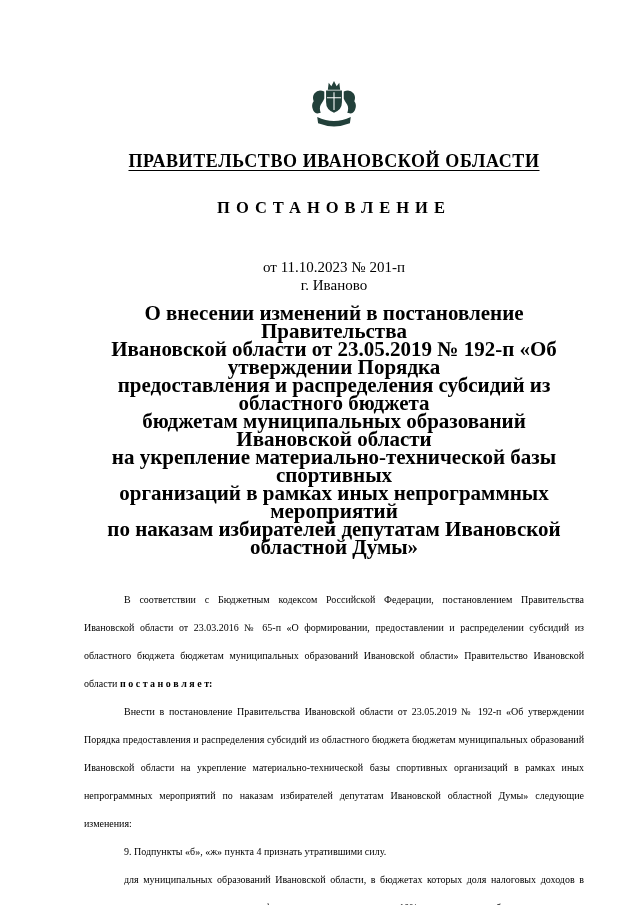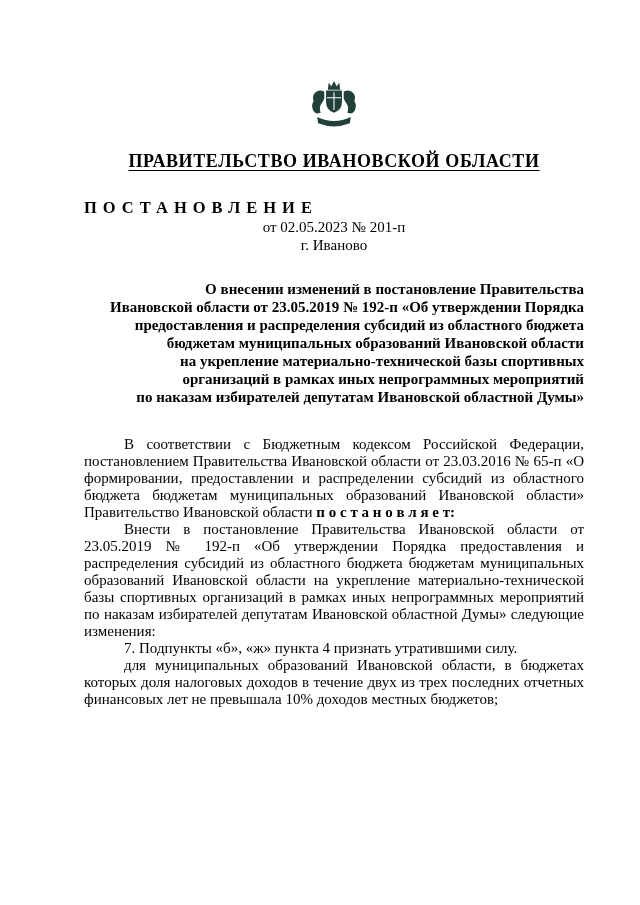--- a/index.html
+++ b/index.html
@@ -25,42 +25,43 @@
     text-align: center;
     font-weight: bold;
     font-size: 18px;
     letter-spacing: 0.6px;
     text-decoration: underline;
     text-underline-offset: 3px;
     margin-bottom: 26px;
     white-space: nowrap;
   }
   .doc-type {
-    text-align: left;
+    text-align: center;
     font-weight: bold;
     font-size: 16.5px;
     letter-spacing: 6px;
+    margin-bottom: 40px;
   }
   .date-line, .city-line {
     text-align: center;
     font-size: 15px;
     line-height: 18px;
   }
-  .city-line { margin-bottom: 26px; }
+  .city-line { margin-bottom: 10px; }
   .doc-title {
-    text-align: right;
+    text-align: center;
     font-weight: bold;
-    font-size: 15px;
+    font-size: 21px;
     line-height: 18px;
     white-space: pre-line;
     margin-bottom: 30px;
   }
   .body-text p {
-    font-size: 15px;
-    line-height: 17px;
+    font-size: 10px;
+    line-height: 28px;
     text-align: justify;
     text-indent: 40px;
   }
 </style>
 </head>
 <body>
 
 <div class="page">
 
   <div class="emblem-wrap">
@@ -73,31 +74,31 @@
         <path d="M16 42 q19 9 38 0 l-1 7 q-18 7 -36 0 z"></path>
       </g>
       <path d="M35 14 v20 M27 20 h16" stroke="#ffffff" stroke-width="1.2" fill="none"></path>
     </svg>
   </div>
 
   <div class="org-name">ПРАВИТЕЛЬСТВО ИВАНОВСКОЙ ОБЛАСТИ</div>
 
   <div class="doc-type">ПОСТАНОВЛЕНИЕ</div>
 
-  <div class="date-line">от 02.05.2023 № 201-п</div>
+  <div class="date-line">от 11.10.2023 № 201-п</div>
   <div class="city-line">г. Иваново</div>
 
   <div class="doc-title">О внесении изменений в постановление Правительства
 Ивановской области от 23.05.2019 № 192-п «Об утверждении Порядка
 предоставления и распределения субсидий из областного бюджета
 бюджетам муниципальных образований Ивановской области
 на укрепление материально-технической базы спортивных
 организаций в рамках иных непрограммных мероприятий
 по наказам избирателей депутатам Ивановской областной Думы»</div>
 
   <div class="body-text">
     <p><span>В соответствии с Бюджетным кодексом Российской Федерации, постановлением Правительства Ивановской области от 23.03.2016 № 65-п «О формировании, предоставлении и распределении субсидий из областного бюджета бюджетам муниципальных образований Ивановской области» Правительство Ивановской области </span><b>п о с т а н о в л я е т:</b></p>
     <p>Внести в постановление Правительства Ивановской области от 23.05.2019 № 192-п «Об утверждении Порядка предоставления и распределения субсидий из областного бюджета бюджетам муниципальных образований Ивановской области на укрепление материально-технической базы спортивных организаций в рамках иных непрограммных мероприятий по наказам избирателей депутатам Ивановской областной Думы» следующие изменения:</p>
-    <p>7. Подпункты «б», «ж» пункта 4 признать утратившими силу.</p>
+    <p>9. Подпункты «б», «ж» пункта 4 признать утратившими силу.</p>
     <p>для муниципальных образований Ивановской области, в бюджетах которых доля налоговых доходов в течение двух из трех последних отчетных финансовых лет не превышала 10% доходов местных бюджетов;</p>
   </div>
 
 </div>
 
 </body></html>

